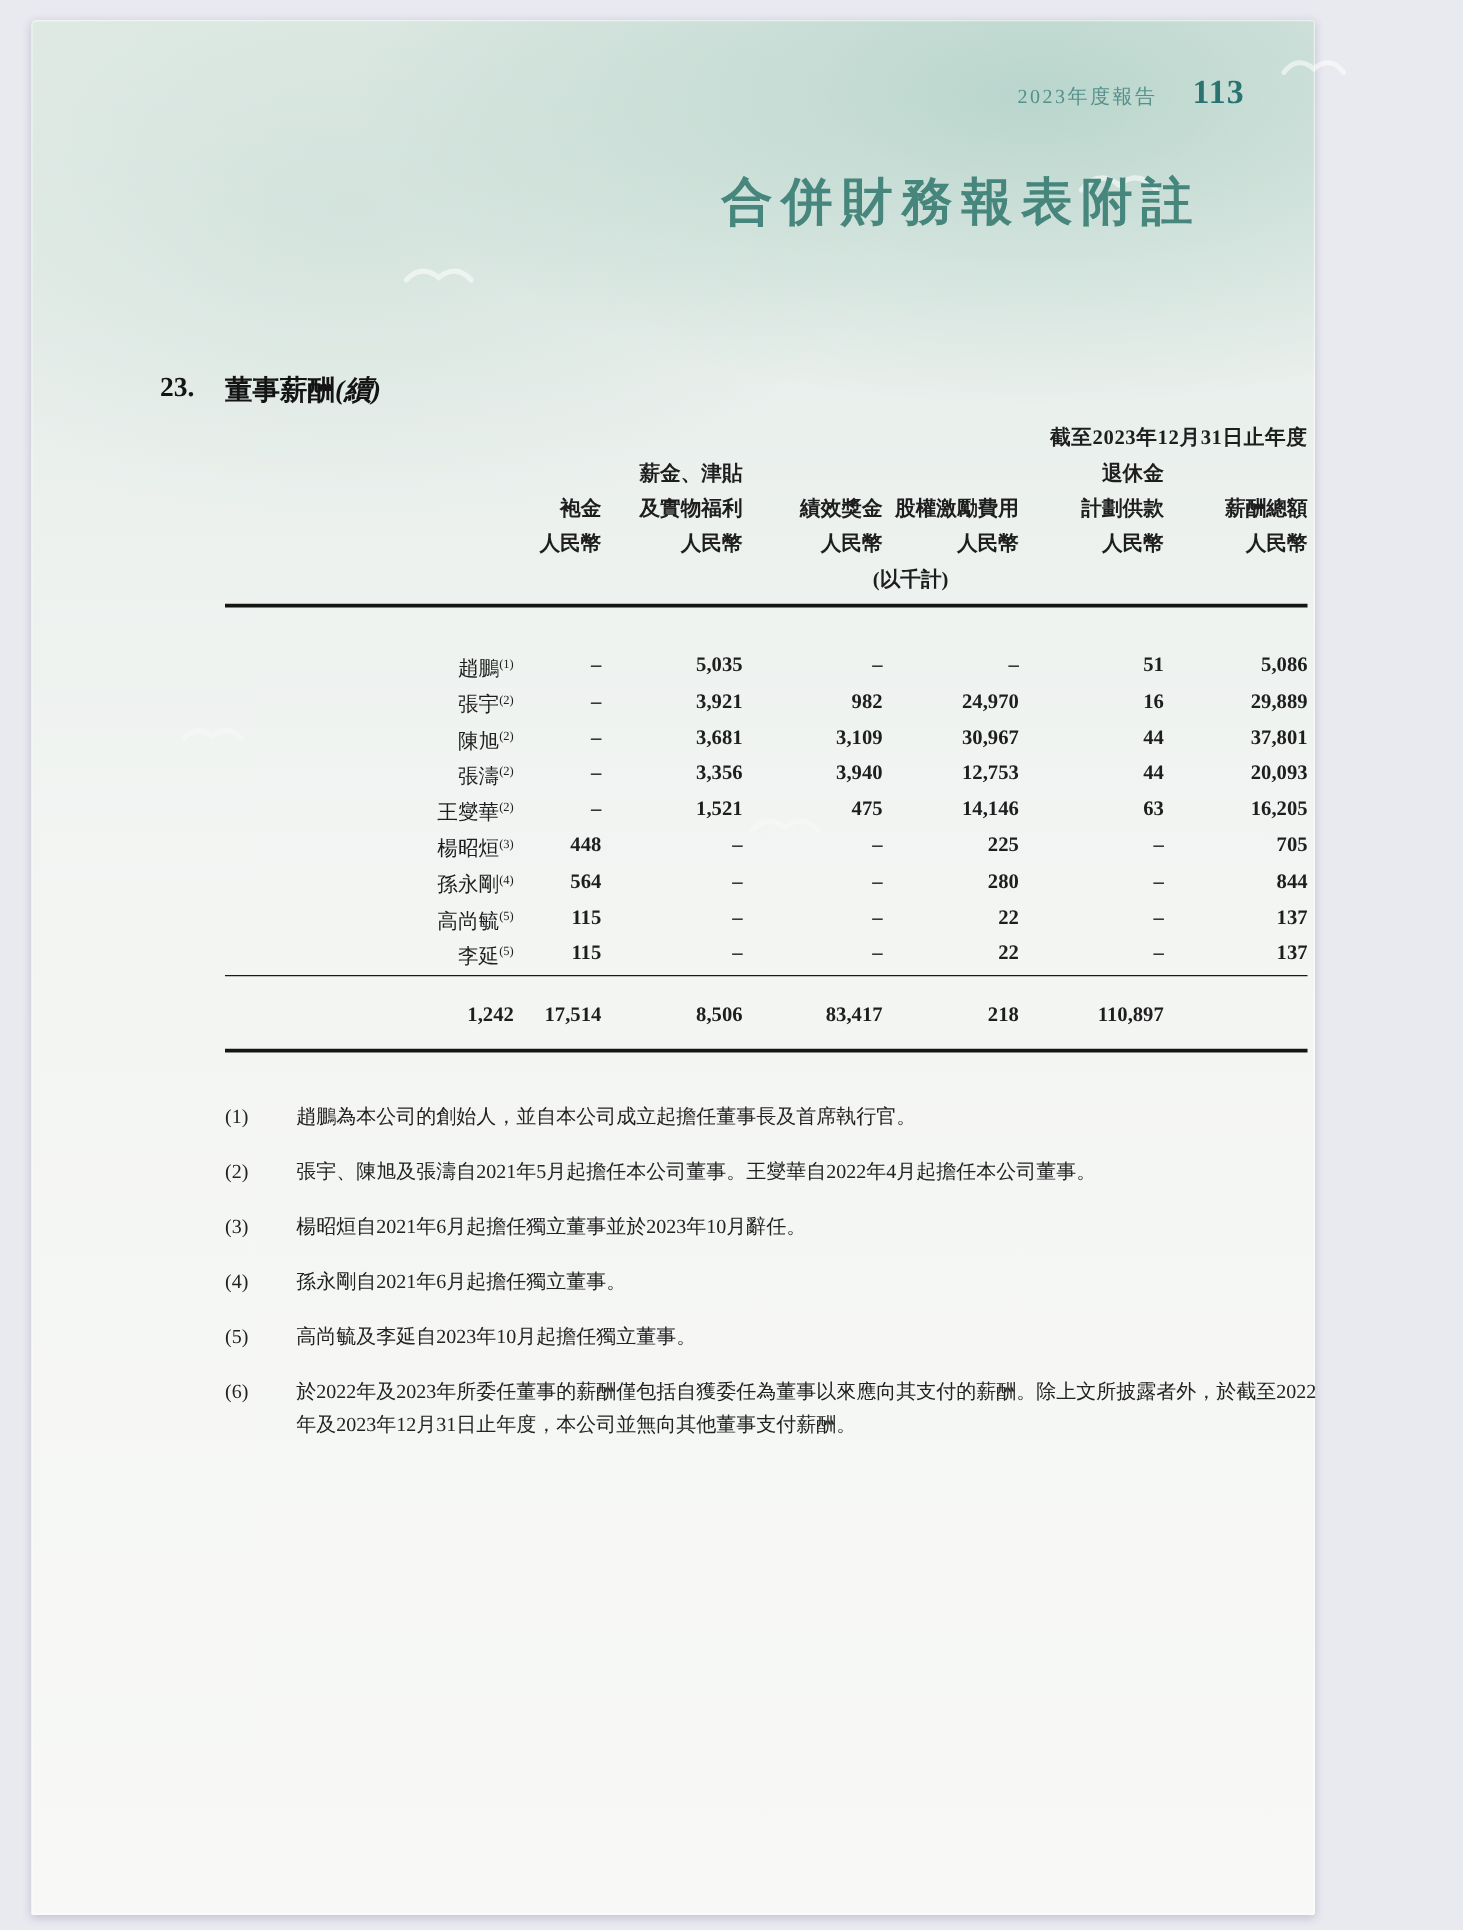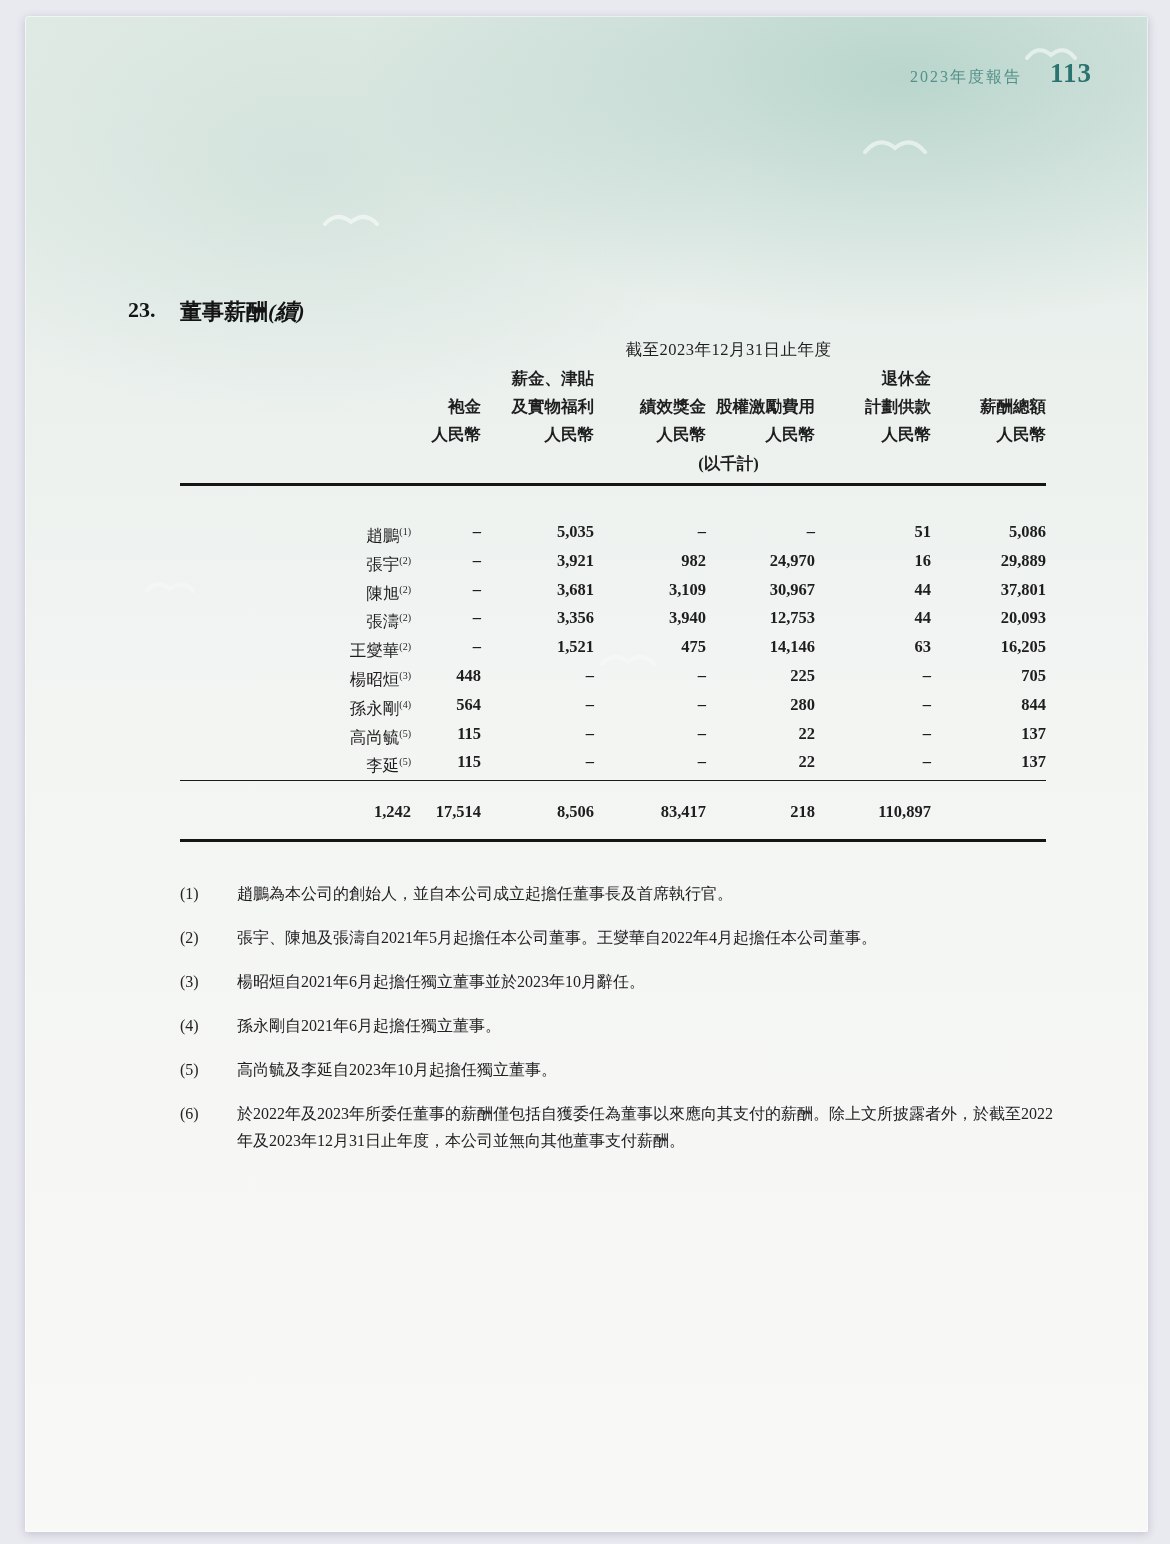--- a/index.html
+++ b/index.html
@@ -4,21 +4,21 @@
 <style>
   html,body{margin:0;padding:0;}
   body{
     width:1170px;height:1544px;position:relative;
     background:#e9e9f0;
     font-family:"Liberation Serif","DejaVu Serif",serif;
     color:#1e1e1e;
     overflow:hidden;
   }
   .page{
-    position:absolute;left:25px;top:16px;width:1123px;height:1516px;
+    position:absolute;left:25px;top:16px;width:1027px;height:1516px;
     background:
       radial-gradient(880px 400px at 78% 4%, rgba(146,193,180,.52), rgba(146,193,180,0) 62%),
       radial-gradient(720px 420px at 25% 10%, rgba(168,203,191,.30), rgba(168,203,191,0) 60%),
       linear-gradient(180deg,#e2ebe6 0%,#ecf1ee 26%,#f3f5f3 48%,#f8f9f7 100%);
     border-radius:4px 2px 2px 2px;
     box-shadow:0 2px 8px rgba(60,60,90,.22), 0 0 0 1px rgba(255,255,255,.55) inset;
   }
   .bird{position:absolute;opacity:.55;}
   .bird path{stroke:#ffffff;stroke-width:4;fill:none;stroke-linecap:round;}
 
@@ -38,21 +38,21 @@
   .section-heading{position:absolute;top:281px;left:103px;display:flex;font-size:22px;font-weight:bold;color:#141414;}
   .sec-num{width:52px;}
   .sec-suffix{font-style:italic;}
 
   .fin-table{
     position:absolute;left:155px;top:319px;width:866px;
     display:grid;
     grid-template-columns:231px 70px 113px 112px 109px 116px 115px;
     font-size:16.5px;
   }
-  .span-vals{grid-column:2/8;text-align:center;font-weight:normal;height:30px;line-height:30px;letter-spacing:.5px;}
+  .span-vals{grid-column:2/8;text-align:right;font-weight:bold;height:30px;line-height:30px;letter-spacing:.5px;}
   .hcell{text-align:right;font-weight:bold;}
   .hl{height:28px;line-height:28px;white-space:nowrap;}
   .unit{grid-column:2/8;text-align:center;font-weight:bold;height:30px;line-height:30px;}
   .rule-thick{grid-column:1/8;border-bottom:3px solid #151515;margin-top:4px;}
   .gap-row{grid-column:1/8;height:32px;}
   .cell{height:28.8px;line-height:28.8px;}
   .cname{text-align:right;}
   .cnum{text-align:right;font-weight:bold;}
   sup.ref{font-size:10px;vertical-align:6px;font-weight:normal;}
   .rule-thin{grid-column:1/8;border-bottom:1.5px solid #1a1a1a;margin-top:3px;}
@@ -84,20 +84,21 @@
     </svg>
   <svg class="bird" style="left:120px;top:560px;opacity:.25" width="50" height="20" viewBox="0 0 50 20">
       <path d="M2 15 Q12 3 25 13 Q38 3 48 15"></path>
     </svg>
 
   <div class="page-header">
     <span class="report-name">2023年度報告</span>
     <span class="page-number">113</span>
   </div>
 
+  <div class="doc-title">合併財務報表附註</div>
 
   <div class="section-heading">
     <span class="sec-num">23.</span>
     <span>董事薪酬</span>
     <span class="sec-suffix">(續)</span>
   </div>
 
   <div class="fin-table">
 
     <div class="span-vals">截至2023年12月31日止年度</div>

